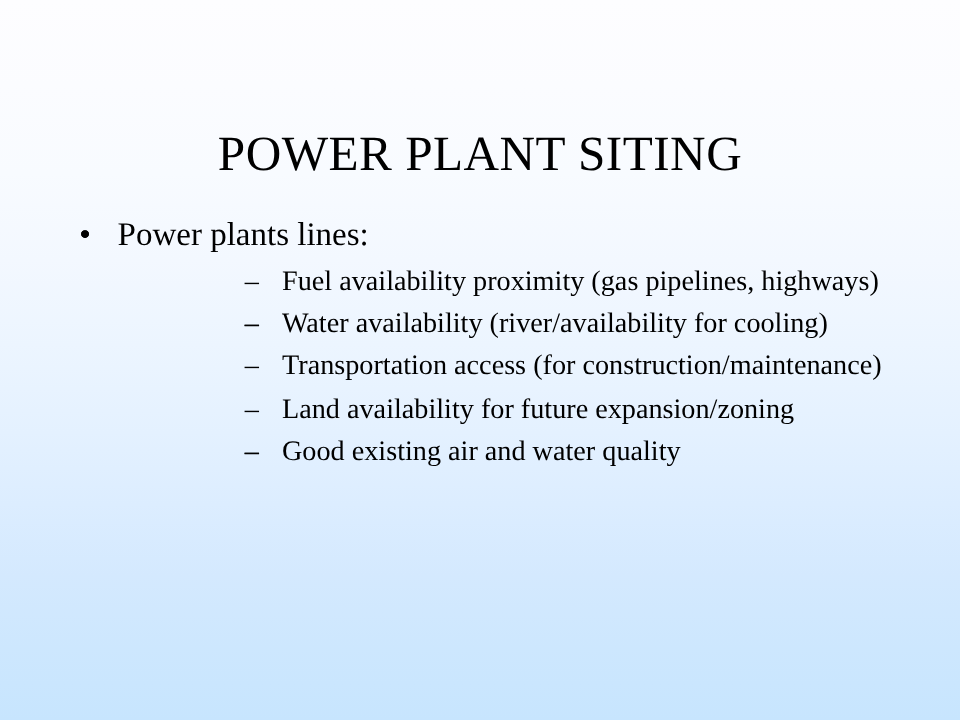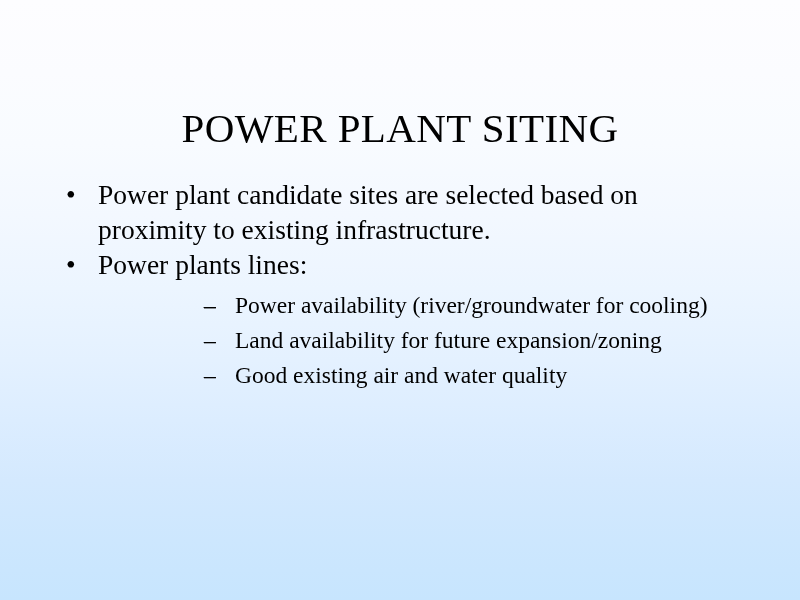--- a/index.html
+++ b/index.html
@@ -110,44 +110,45 @@
 
 <div id="slide">
 
   <h1 id="slide-title">POWER PLANT SITING</h1>
 
   <div id="body-outline">
     <ul class="level1">
 
       <li class="l1">
         <span class="bullet-mark">•</span>
-        <span class="l1-text">Power plant candidate sites are selected based on proximity to existing infrastructure.</span>
       </li>
 
       <li class="l1">
         <span class="bullet-mark">•</span>
         <span class="l1-text">Power plants lines:</span>
 
         <ul class="level2">
 
           <li class="l2">
             <span class="dash-mark">–</span>
+            <span class="l2-text">Fuel availability proximity (gas pipelines, highways)</span>
           </li>
 
           <li class="l2">
             <span class="dash-mark">–</span>
           </li>
 
           <li class="l2">
             <span class="dash-mark">–</span>
-            <span class="l2-text">Power availability (river/groundwater for cooling)</span>
+            <span class="l2-text">Water availability (river/availability for cooling)</span>
           </li>
 
           <li class="l2">
             <span class="dash-mark">–</span>
+            <span class="l2-text">Transportation access (for construction/maintenance)</span>
           </li>
 
           <li class="l2">
             <span class="dash-mark">–</span>
             <span class="l2-text">Land availability for future expansion/zoning</span>
           </li>
 
           <li class="l2">
             <span class="dash-mark">–</span>
           </li>

